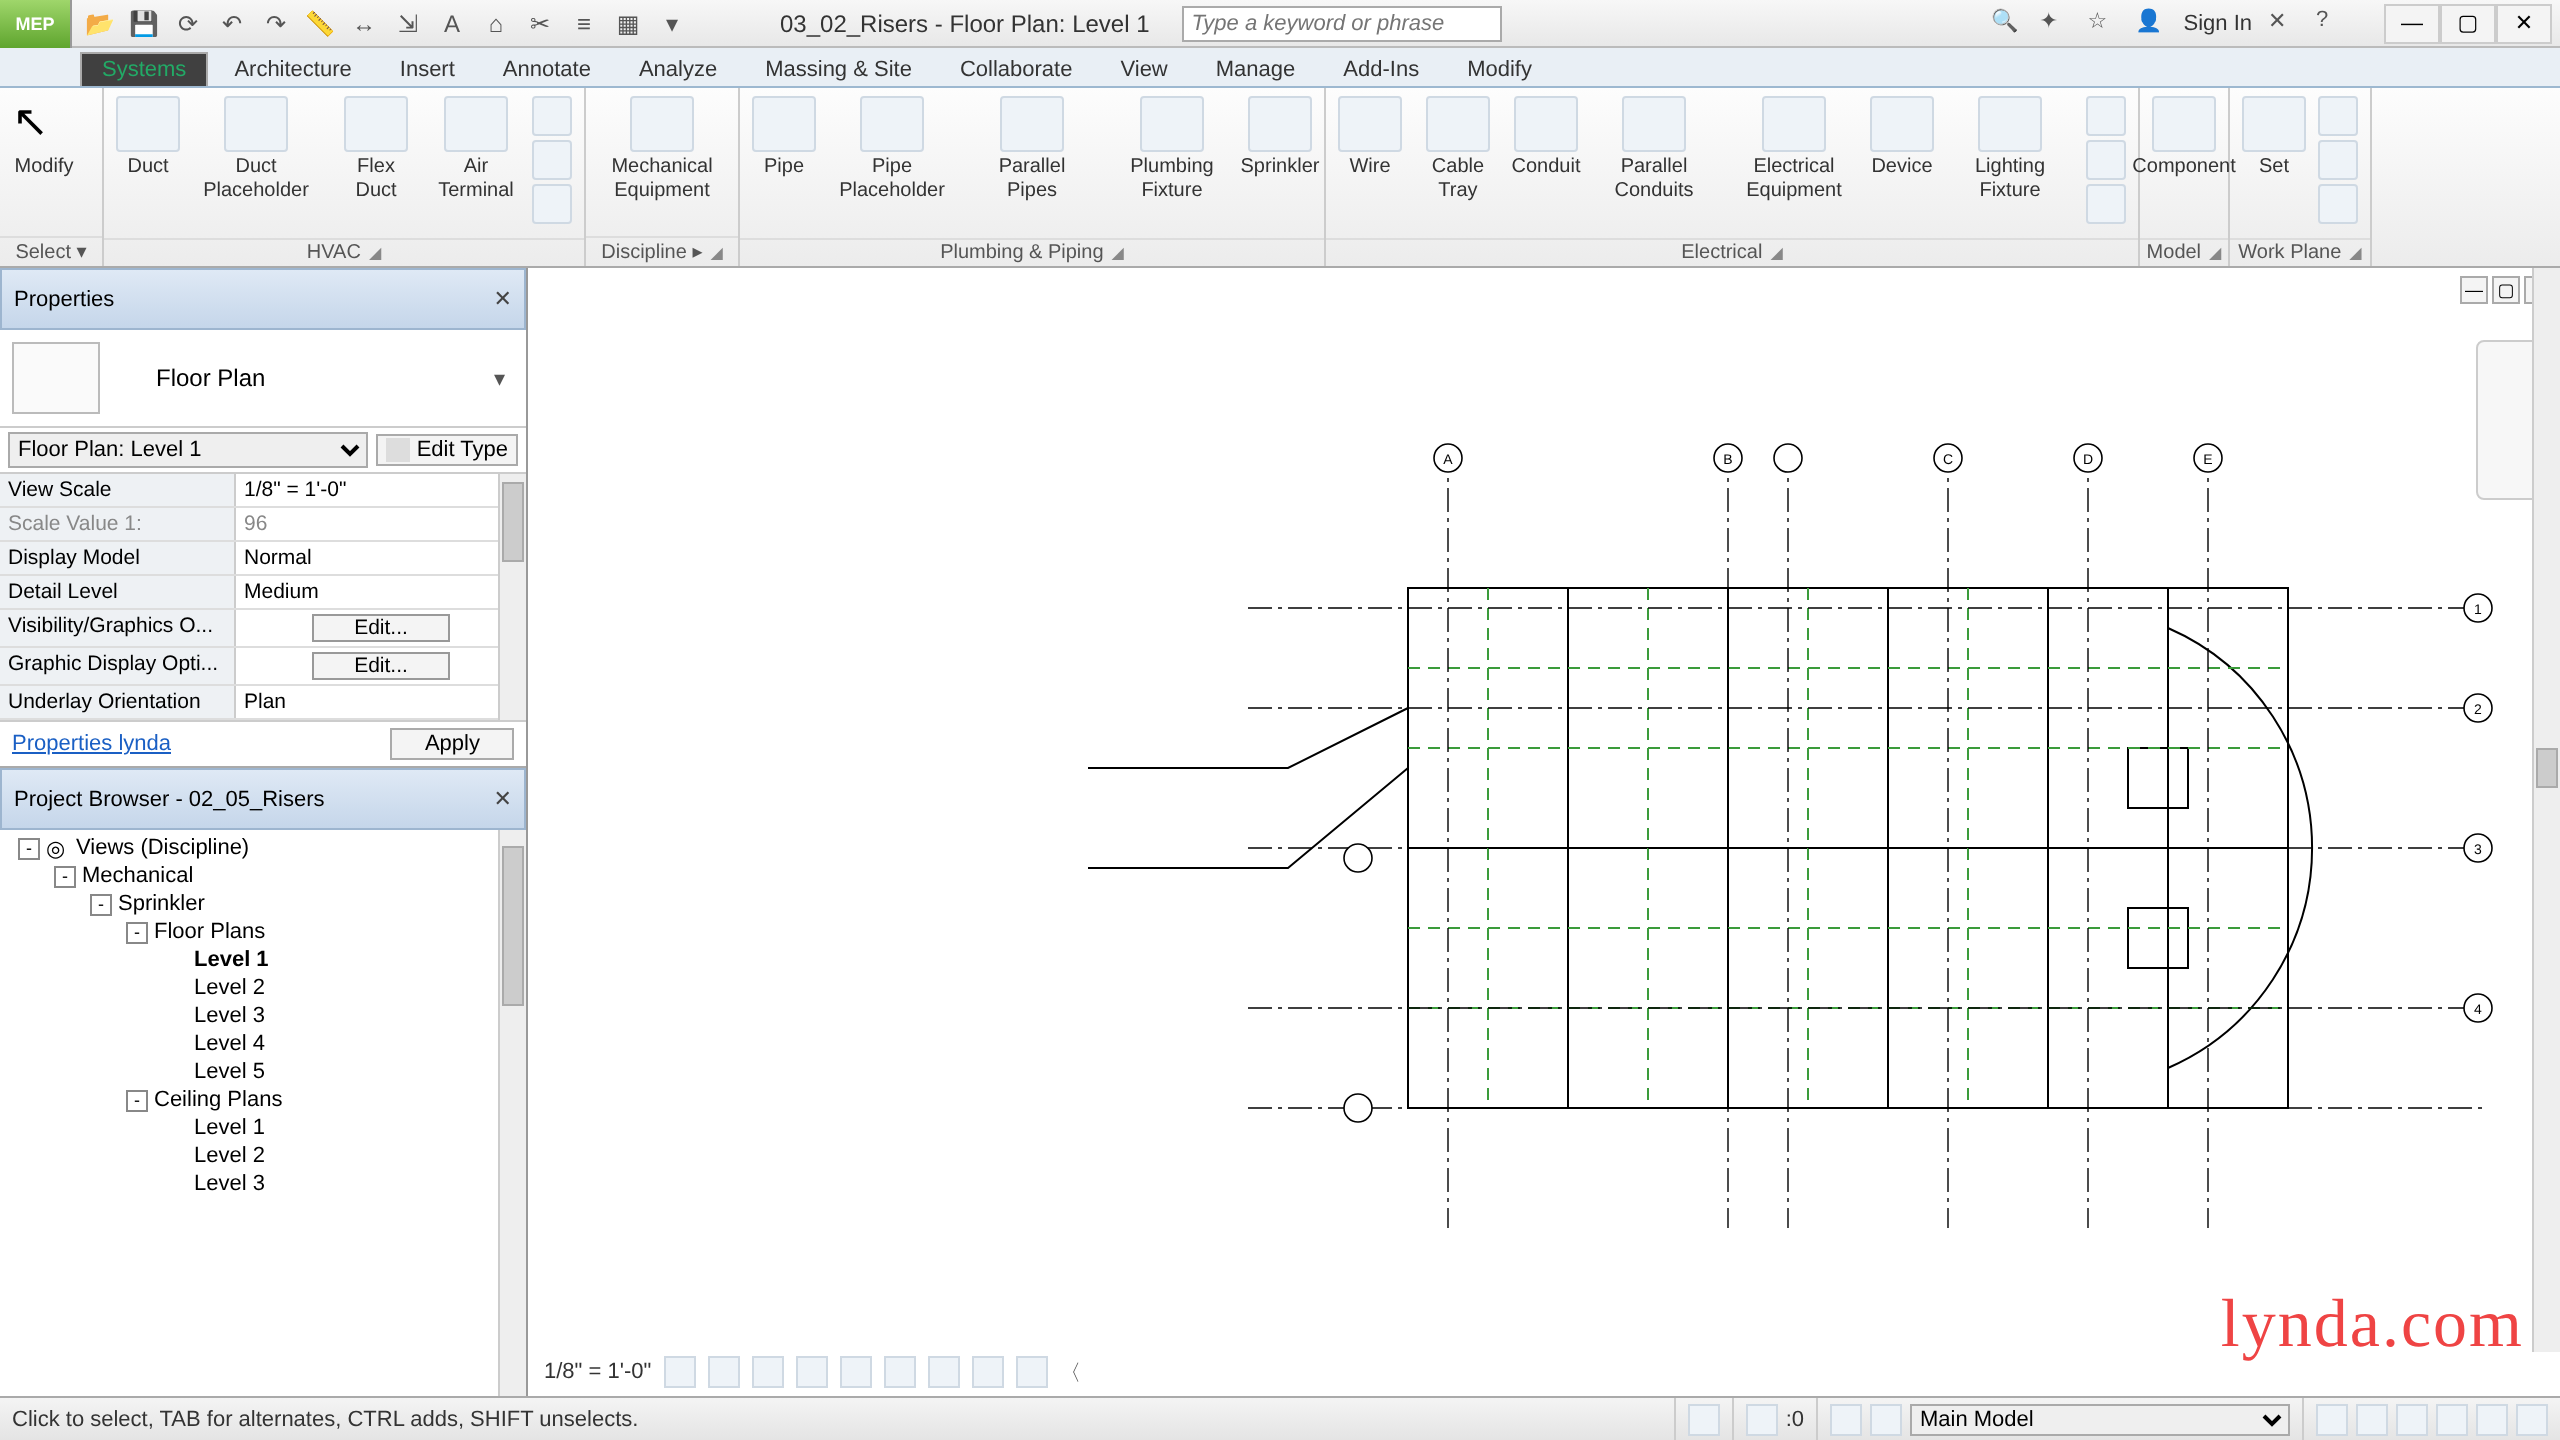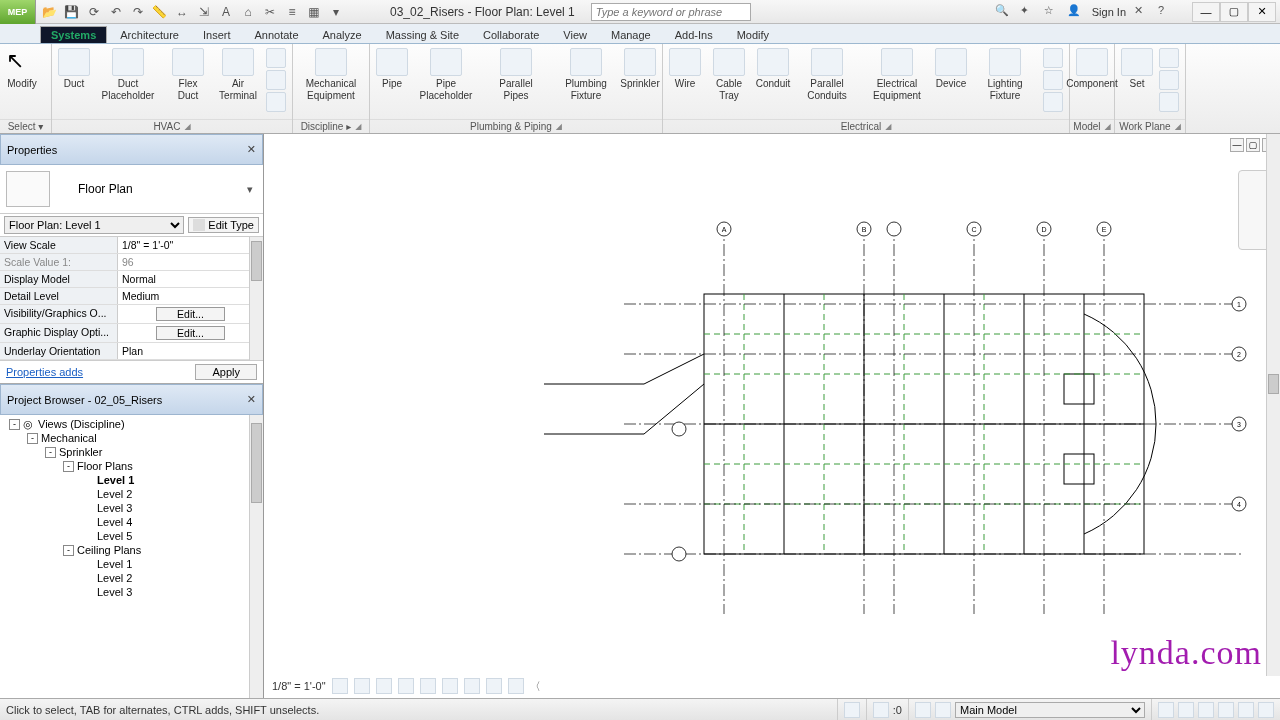--- a/index.html
+++ b/index.html
@@ -14,21 +14,21 @@
 .search-box { margin-left: 16px; width: 160px; height: 18px; border: 1px solid #aaa; background:#fff; font-style: italic; color:#999; padding: 0 4px; font-size: 11px; }
 .title-right { margin-left: auto; display: flex; align-items: center; gap: 8px; padding-right: 4px; }
 .title-right .ico { width: 16px; height: 16px; color:#555; }
 .signin { color:#333; font-size:11px; }
 .win-btns { display:flex; gap:0; margin-left:10px; }
 .win-btns span { width: 28px; height: 20px; border:1px solid #ccc; display:inline-flex; align-items:center; justify-content:center; background:#f4f4f4; }
 
 
 .tabs { height: 20px; background: #e9eff5; display: flex; align-items: flex-end; border-bottom: 1px solid #9db8d0; padding-left: 40px; gap: 2px; }
 .tab { padding: 2px 10px; font-size: 11px; color: #333; border: 1px solid transparent; border-bottom: none; cursor: pointer; }
-.tab.active { background: #0f172a; border-color: #aaa; color: #2a6; font-weight: 700; }
+.tab.active { background: #404040; border-color: #aaa; color: #2a6; font-weight: 400; }
 
 
 .ribbon { height: 90px; background: linear-gradient(#fdfdfd,#ececec); border-bottom: 1px solid #aaa; display: flex; }
 .rgroup { border-right: 1px solid #ccc; display:flex; flex-direction:column; }
 .rgroup-body { flex:1; display:flex; align-items:flex-start; padding:2px 4px; gap:2px; }
 .rgroup-label { text-align:center; font-size:10px; color:#555; padding:1px 0; border-top:1px solid #ddd; display:flex; align-items:center; justify-content:center; gap:4px; }
 .rgroup-label .corner { font-size:8px; color:#888; }
 .rbtn-lg { width: 48px; display:flex; flex-direction:column; align-items:center; gap:2px; padding:2px; cursor:pointer; }
 .rbtn-lg.narrow { width: 36px; }
 .rbtn-lg.wide { width: 68px; }
@@ -85,21 +85,21 @@
 .view-scroll-v { position:absolute; right:0; top:0; bottom:22px; width:14px; background:#eee; border-left:1px solid #ccc; }
 .view-scroll-v .thumb { position:absolute; left:1px; right:1px; top:240px; height:20px; background:#ccc; border:1px solid #aaa; }
 
 .view-controlbar { position:absolute; left:8px; bottom:2px; height:20px; display:flex; align-items:center; gap:6px; font-size:11px; color:#333; }
 .view-controlbar .vico { width:16px; height:16px; background:#eef3f8; border:1px solid #cfd9e3; cursor:pointer; }
 
 
 .plan { position:absolute; left:260px; top:70px; width:760px; height:430px; }
 .plan svg { width:100%; height:100%; }
 
-.watermark { position:absolute; right:18px; bottom:26px; font-size:34px; color:#a21caf; font-family: Georgia, serif; letter-spacing:1px;margin-top:44px; }
+.watermark { position:absolute; right:18px; bottom:16px; font-size:34px; color:#ef4444; font-family: Georgia, serif; letter-spacing:1px;margin-top:44px; }
 
 
 .status { position:absolute; left:0; right:0; bottom:0; height:22px; background:linear-gradient(#f4f4f4,#e4e4e4); border-top:1px solid #aaa; display:flex; align-items:center; font-size:11px; color:#333; }
 .status .hint { padding-left:6px; flex: 0 0 380px; }
 .status .sp { flex:1; }
 .status .sgrp { display:flex; align-items:center; gap:4px; padding:0 6px; border-left:1px solid #ccc; height:100%; }
 .status .sico { width:16px; height:16px; background:#eef3f8; border:1px solid #cfd9e3; cursor:pointer; }
 .status select { font-size:11px; height:16px; border:1px solid #aaa; }
 </style>
 </head>
@@ -362,21 +362,21 @@
           </div>
           <div class="prop-row">
             <div class="k">Underlay Orientation</div>
             <div class="v">Plan</div>
           </div>
           <div class="prop-scroll">
             <div class="thumb"></div>
           </div>
       </div>
       <div class="prop-footer">
-        <a href="#">Properties adds</a>
+        <a href="#">Properties lynda</a>
         <button>Apply</button>
       </div>
     </div>
 
     <div class="browser">
       <div class="panel-header">
         <span>Project Browser - 02_05_Risers</span>
         <span class="close">✕</span>
       </div>
       <div class="tree" id="tree">

